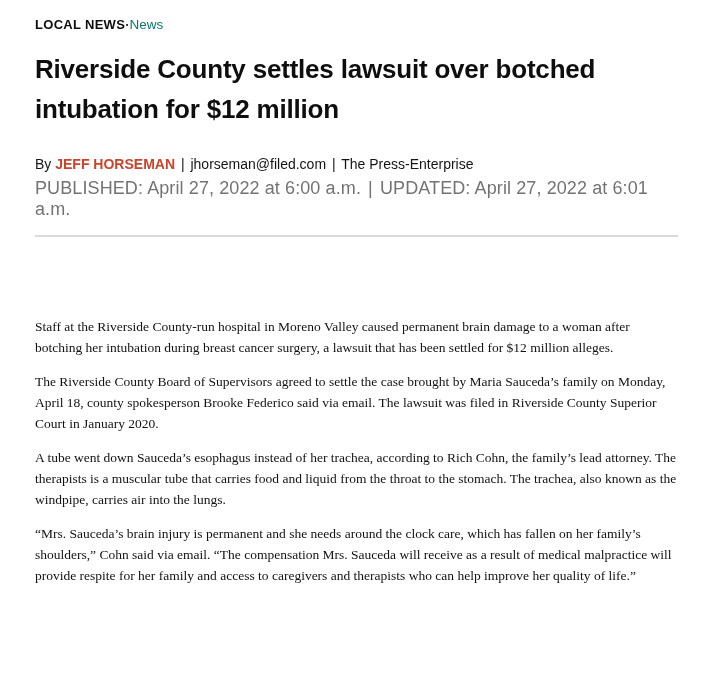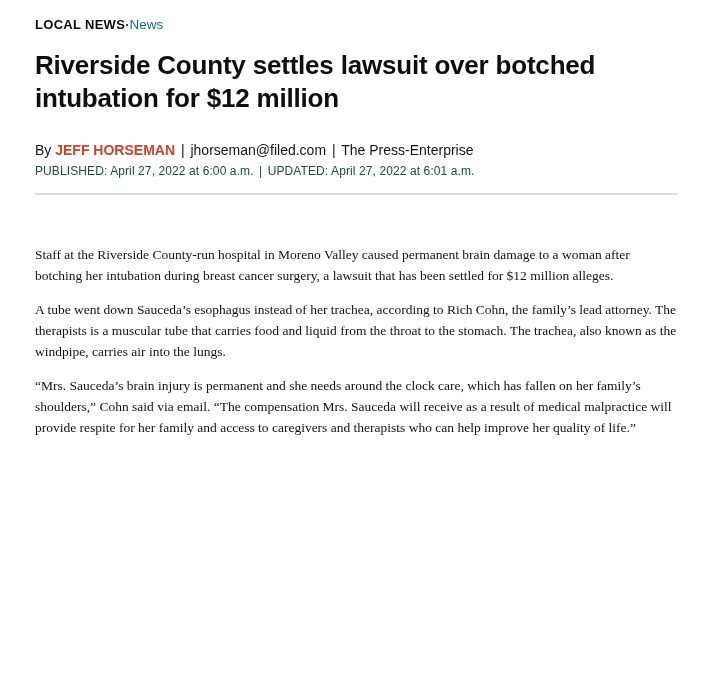--- a/index.html
+++ b/index.html
@@ -37,21 +37,21 @@
   .bc-sub {
     color: #0f766e;
     text-decoration: none;
     font-weight: 400;
     font-size: 13.5px;
   }
   
   .headline {
     margin: 17px 0 5px 0;
     font-size: 26px;
-    line-height: 33px;
+    line-height: 40px;
     font-weight: 700;
     letter-spacing: -0.2px;
     color: #0e0e0e;
     max-width: 643px;
   }
   
   .byline {
     margin-top: 27px;
     font-size: 14px;
     color: #141414;
@@ -62,36 +62,36 @@
     font-weight: 700;
     text-decoration: none;
   }
   .email {
     color: #141414;
     text-decoration: none;
   }
   
   .meta {
     margin-top: 6px;
-    font-size: 12px;
-    color: #14532d;
+    font-size: 18px;
+    color: #737373;
     letter-spacing: 0.1px;
   }
   .meta .meta-sep { margin: 0 2px; }
   
   .divider {
     margin: 15px 0 0 0;
     border: 0;
     height: 2px;
     width: 643px;
     background: #dcdada;
   }
   
   .article-body {
-    margin-top: 49px;
+    margin-top: 79px;
     width: 643px;
     font-family: "Liberation Serif", serif;
     font-size: 13.5px;
     line-height: 21px;
     color: #121212;
   }
   .article-body p {
     margin: 0 0 13px 0;
   }
 </style>
@@ -122,17 +122,18 @@
     <span>April 27, 2022 at 6:00 a.m.</span>
     <span class="meta-sep">|</span>
     <span class="meta-label">UPDATED:</span>
     <span>April 27, 2022 at 6:01 a.m.</span>
   </div>
 
   <hr class="divider">
 
   <div class="article-body">
       <p>Staff at the Riverside County-run hospital in Moreno Valley caused permanent brain damage to a woman after botching her intubation during breast cancer surgery, a lawsuit that has been settled for $12 million alleges.</p>
+      <p>The Riverside County Board of Supervisors agreed to settle the case brought by Maria Sauceda’s family on Monday, April 18, county spokesperson Brooke Federico said via email. The lawsuit was filed in Riverside County Superior Court in January 2020.</p>
       <p>A tube went down Sauceda’s esophagus instead of her trachea, according to Rich Cohn, the family’s lead attorney. The therapists is a muscular tube that carries food and liquid from the throat to the stomach. The trachea, also known as the windpipe, carries air into the lungs.</p>
       <p>“Mrs. Sauceda’s brain injury is permanent and she needs around the clock care, which has fallen on her family’s shoulders,” Cohn said via email. “The compensation Mrs. Sauceda will receive as a result of medical malpractice will provide respite for her family and access to caregivers and therapists who can help improve her quality of life.”</p>
     </div>
 
 </div>
 
 </body></html>

